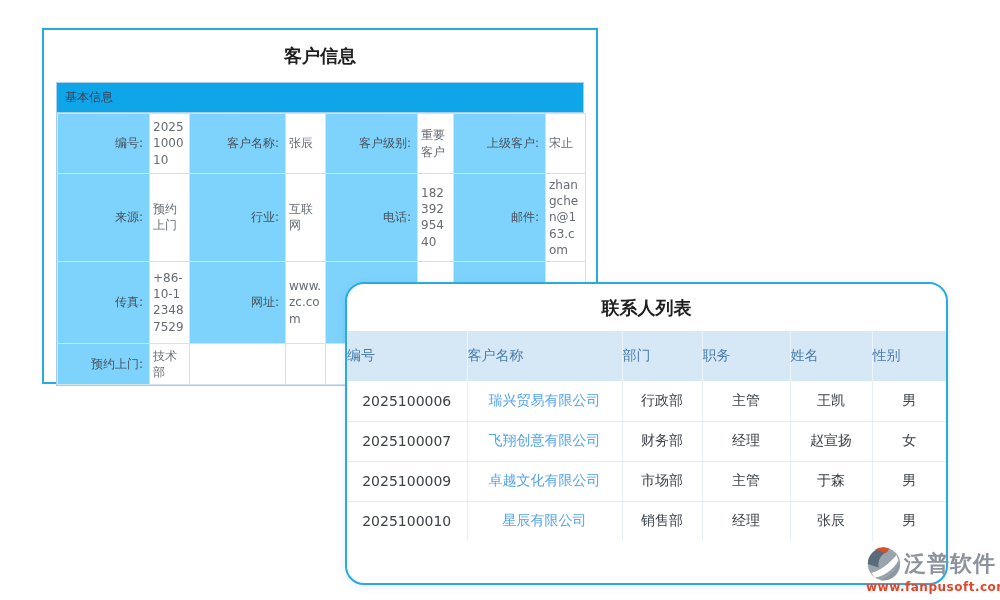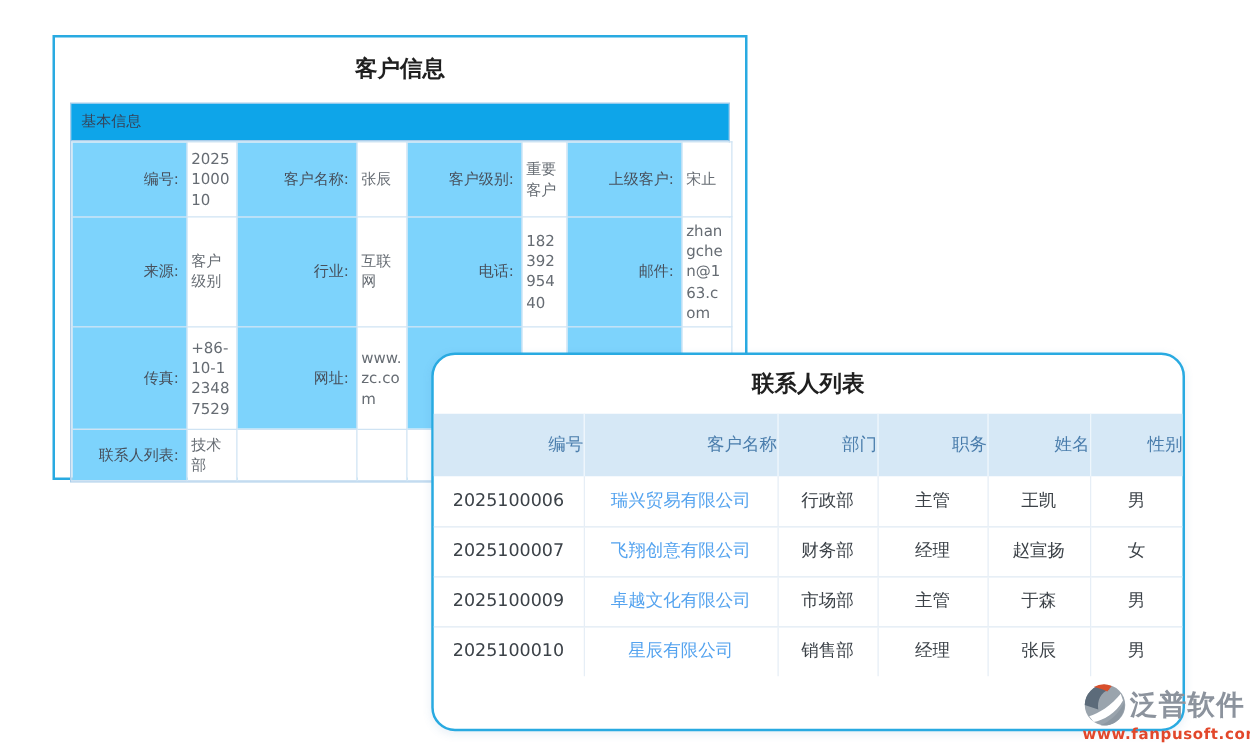--- a/index.html
+++ b/index.html
@@ -50,21 +50,21 @@
     box-shadow: 0 2px 8px rgba(60,120,180,0.12); border-radius: 19px; }
   .panel-contacts .panel-title {
     height: 47px; line-height: 47px; text-align: center;
     font-size: 18px; font-weight: bold; color: #1f1f1f;
   }
   table.list-table {
     width: 599px; table-layout: fixed; border-collapse: collapse; font-size: 14px;
   }
   table.list-table thead th {
     height: 50px; background: #d6e8f6; color: #4a7dac; font-weight: normal;
-    border-left: 1px solid #eef6fc; text-align: right; padding-left: 18px;
+    border-left: 1px solid #eef6fc; text-align: left;
   }
   table.list-table thead th:first-child { border-left: none; }
   table.list-table tbody td {
     height: 40px; text-align: center; color: #3c4248;
     border-bottom: 1px solid #dfeaf4; border-left: 1px solid #e6eef6;
   }
   table.list-table tbody td:first-child { border-left: none; }
   table.list-table tbody tr:last-child td { border-bottom: none; }
   a.link { color: #54a3ef; text-decoration: none; cursor: pointer; }
 
@@ -105,40 +105,40 @@
         <td class="val">2025100010</td>
         <td class="lbl">客户名称:</td>
         <td class="val">张辰</td>
         <td class="lbl">客户级别:</td>
         <td class="val">重要客户</td>
         <td class="lbl">上级客户:</td>
         <td class="val">宋止</td>
       </tr>
       <tr class="r2">
         <td class="lbl">来源:</td>
-        <td class="val">客户级别</td>
+        <td class="val">预约上门</td>
         <td class="lbl">行业:</td>
         <td class="val">互联网</td>
         <td class="lbl">电话:</td>
         <td class="val">18239295440</td>
         <td class="lbl">邮件:</td>
         <td class="val">zhangchen@163.com</td>
       </tr>
       <tr class="r3">
         <td class="lbl">传真:</td>
         <td class="val">+86-10-123487529</td>
         <td class="lbl">网址:</td>
         <td class="val">www.zc.com</td>
         <td class="lbl">外部负责人:</td>
         <td class="val">杨彪</td>
         <td class="lbl">负责人:</td>
         <td class="val">肖晴</td>
       </tr>
       <tr class="r4">
-        <td class="lbl">联系人列表:</td>
+        <td class="lbl">预约上门:</td>
         <td class="val">技术部</td>
         <td class="empty"></td>
         <td class="empty"></td>
         <td class="empty"></td>
         <td class="empty"></td>
         <td class="empty"></td>
         <td class="empty"></td>
       </tr>
     </tbody>
       </table>

